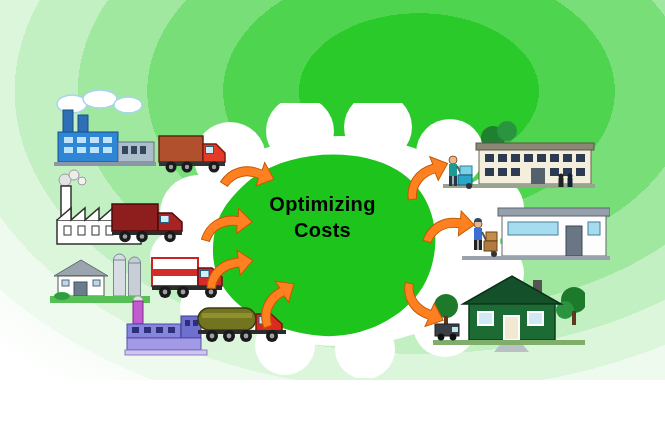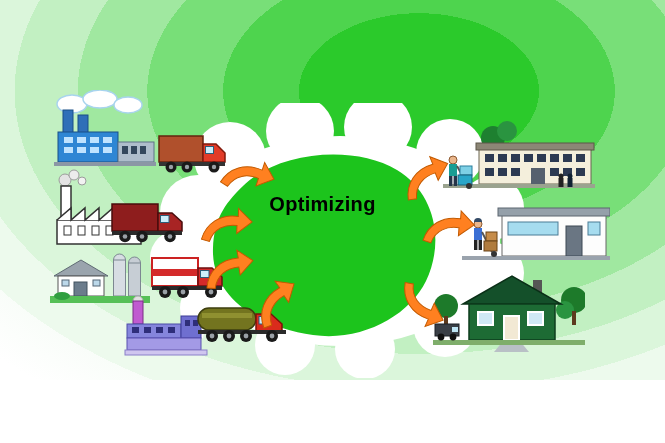--- a/index.html
+++ b/index.html
@@ -59,20 +59,21 @@
   </div>
 
   <div class="abs" style="left:185px; top:142px; width:270px; height:210px;">
     <svg viewBox="0 0 270 210">
       <path d="M58,44 C92,10 168,2 212,28 C250,51 260,99 241,139 C224,174 176,200 128,193 C78,186 26,158 28,106 C29,79 38,63 58,44 Z" fill="#1cc41c"></path>
     </svg>
   </div>
 
   <div id="center-text">
     <div>Optimizing</div>
+    <div>Costs</div>
   </div>
 
   <div class="abs" style="left:50px; top:90px; width:108px; height:78px;">
     <svg viewBox="0 0 108 78">
       <ellipse cx="22" cy="14" rx="15" ry="9" fill="#fff" stroke="#a8d4ee" stroke-width="1.5"></ellipse>
       <ellipse cx="50" cy="9" rx="17" ry="9" fill="#fff" stroke="#a8d4ee" stroke-width="1.5"></ellipse>
       <ellipse cx="78" cy="15" rx="14" ry="8" fill="#fff" stroke="#a8d4ee" stroke-width="1.5"></ellipse>
       <rect x="13" y="20" width="10" height="32" fill="#2f6fb8" stroke="#184f86"></rect>
       <rect x="28" y="25" width="10" height="27" fill="#2f6fb8" stroke="#184f86"></rect>
       <rect x="8" y="42" width="60" height="30" fill="#2e86d4" stroke="#184f86"></rect>

